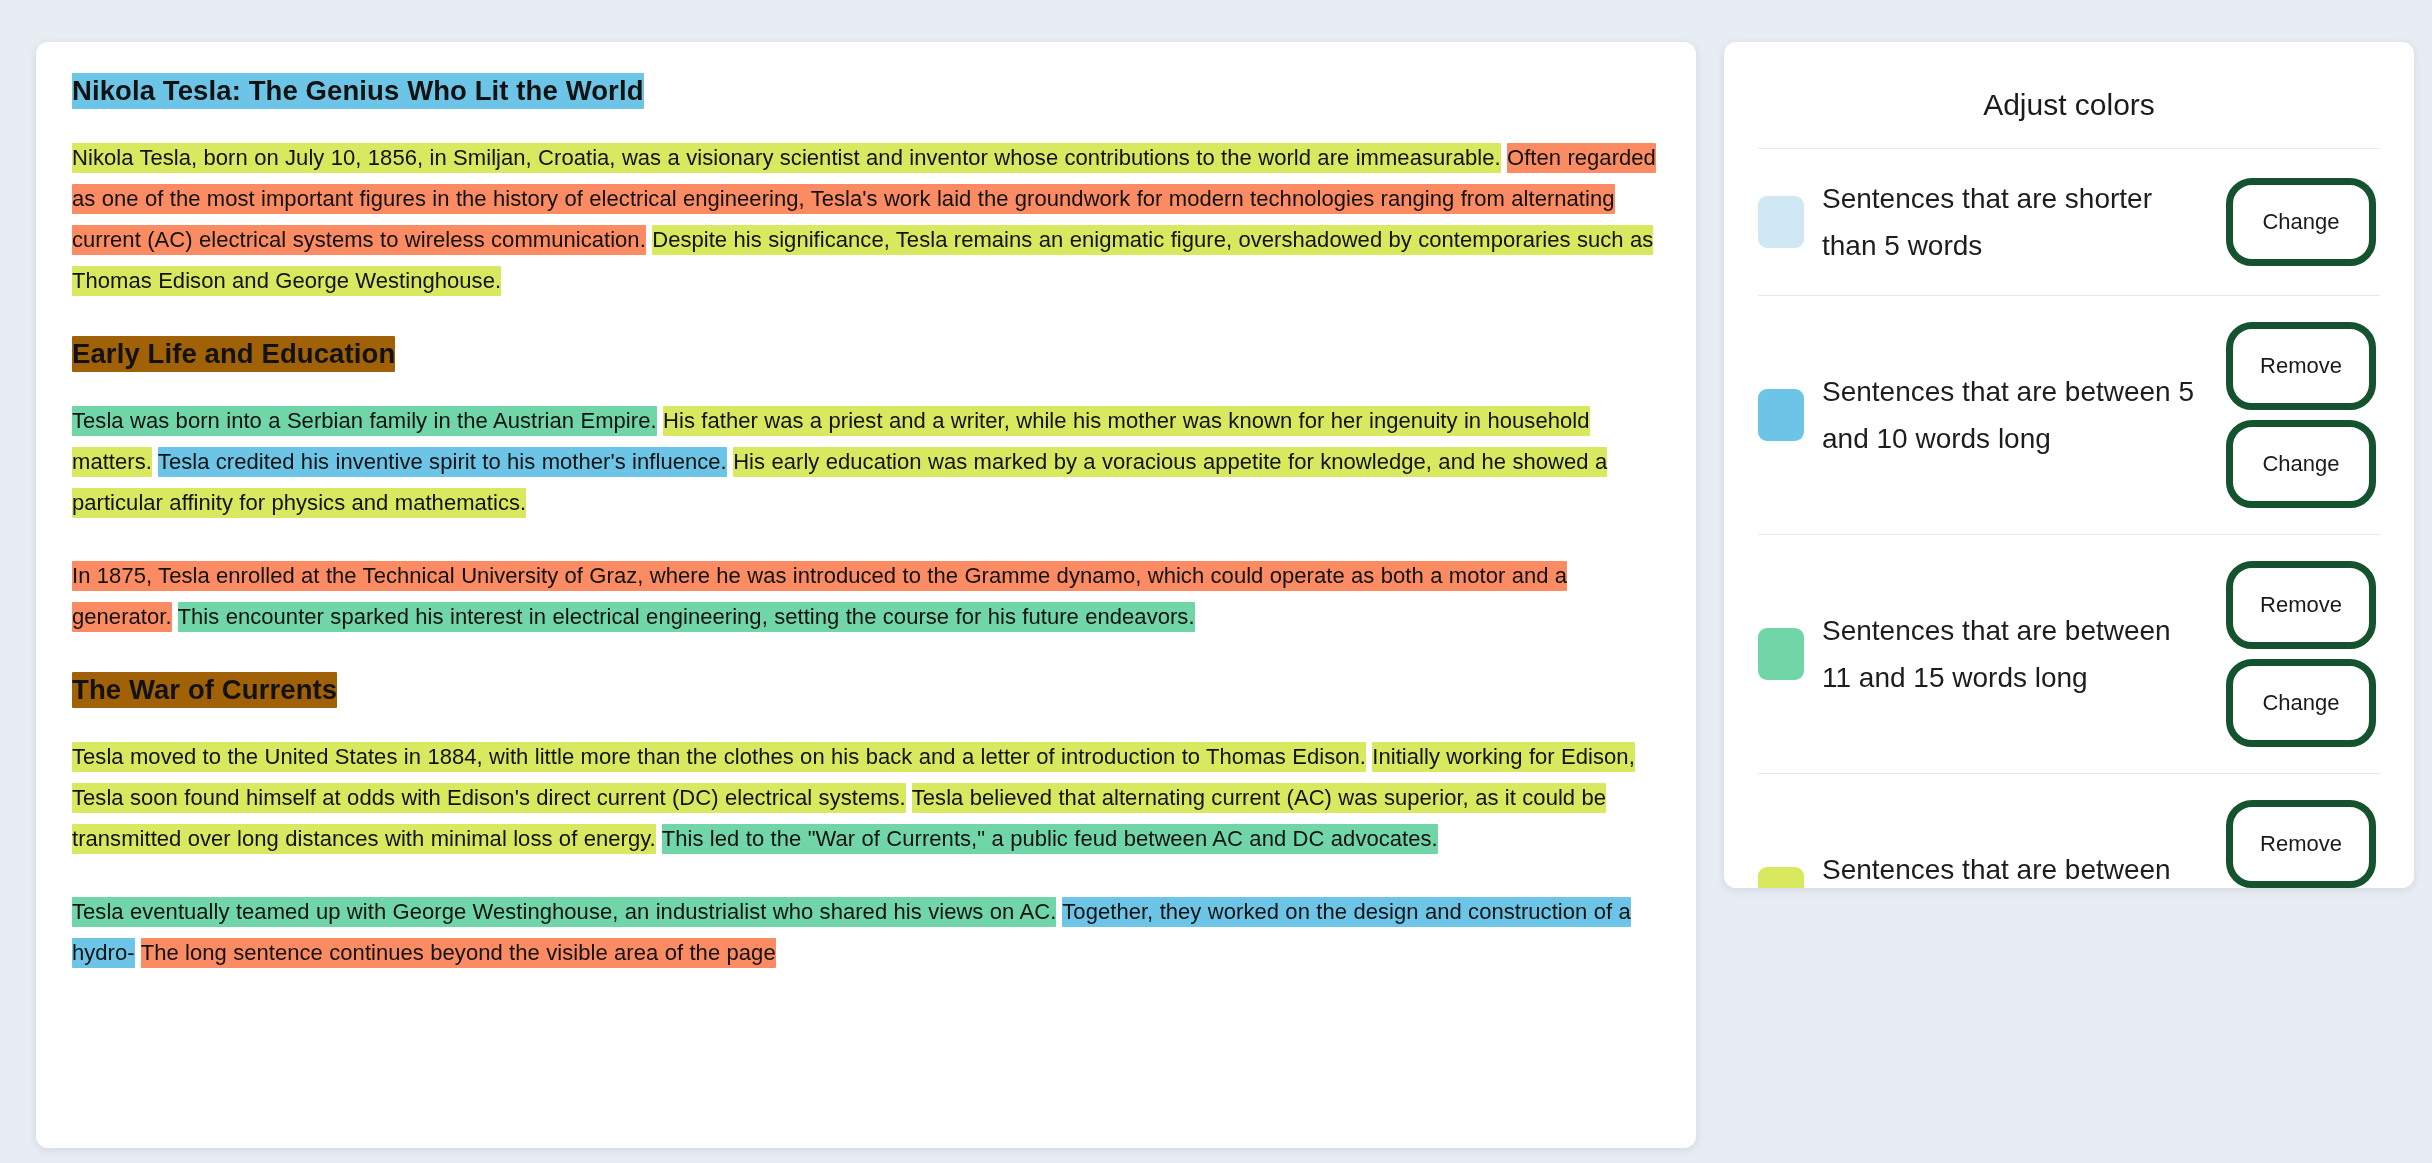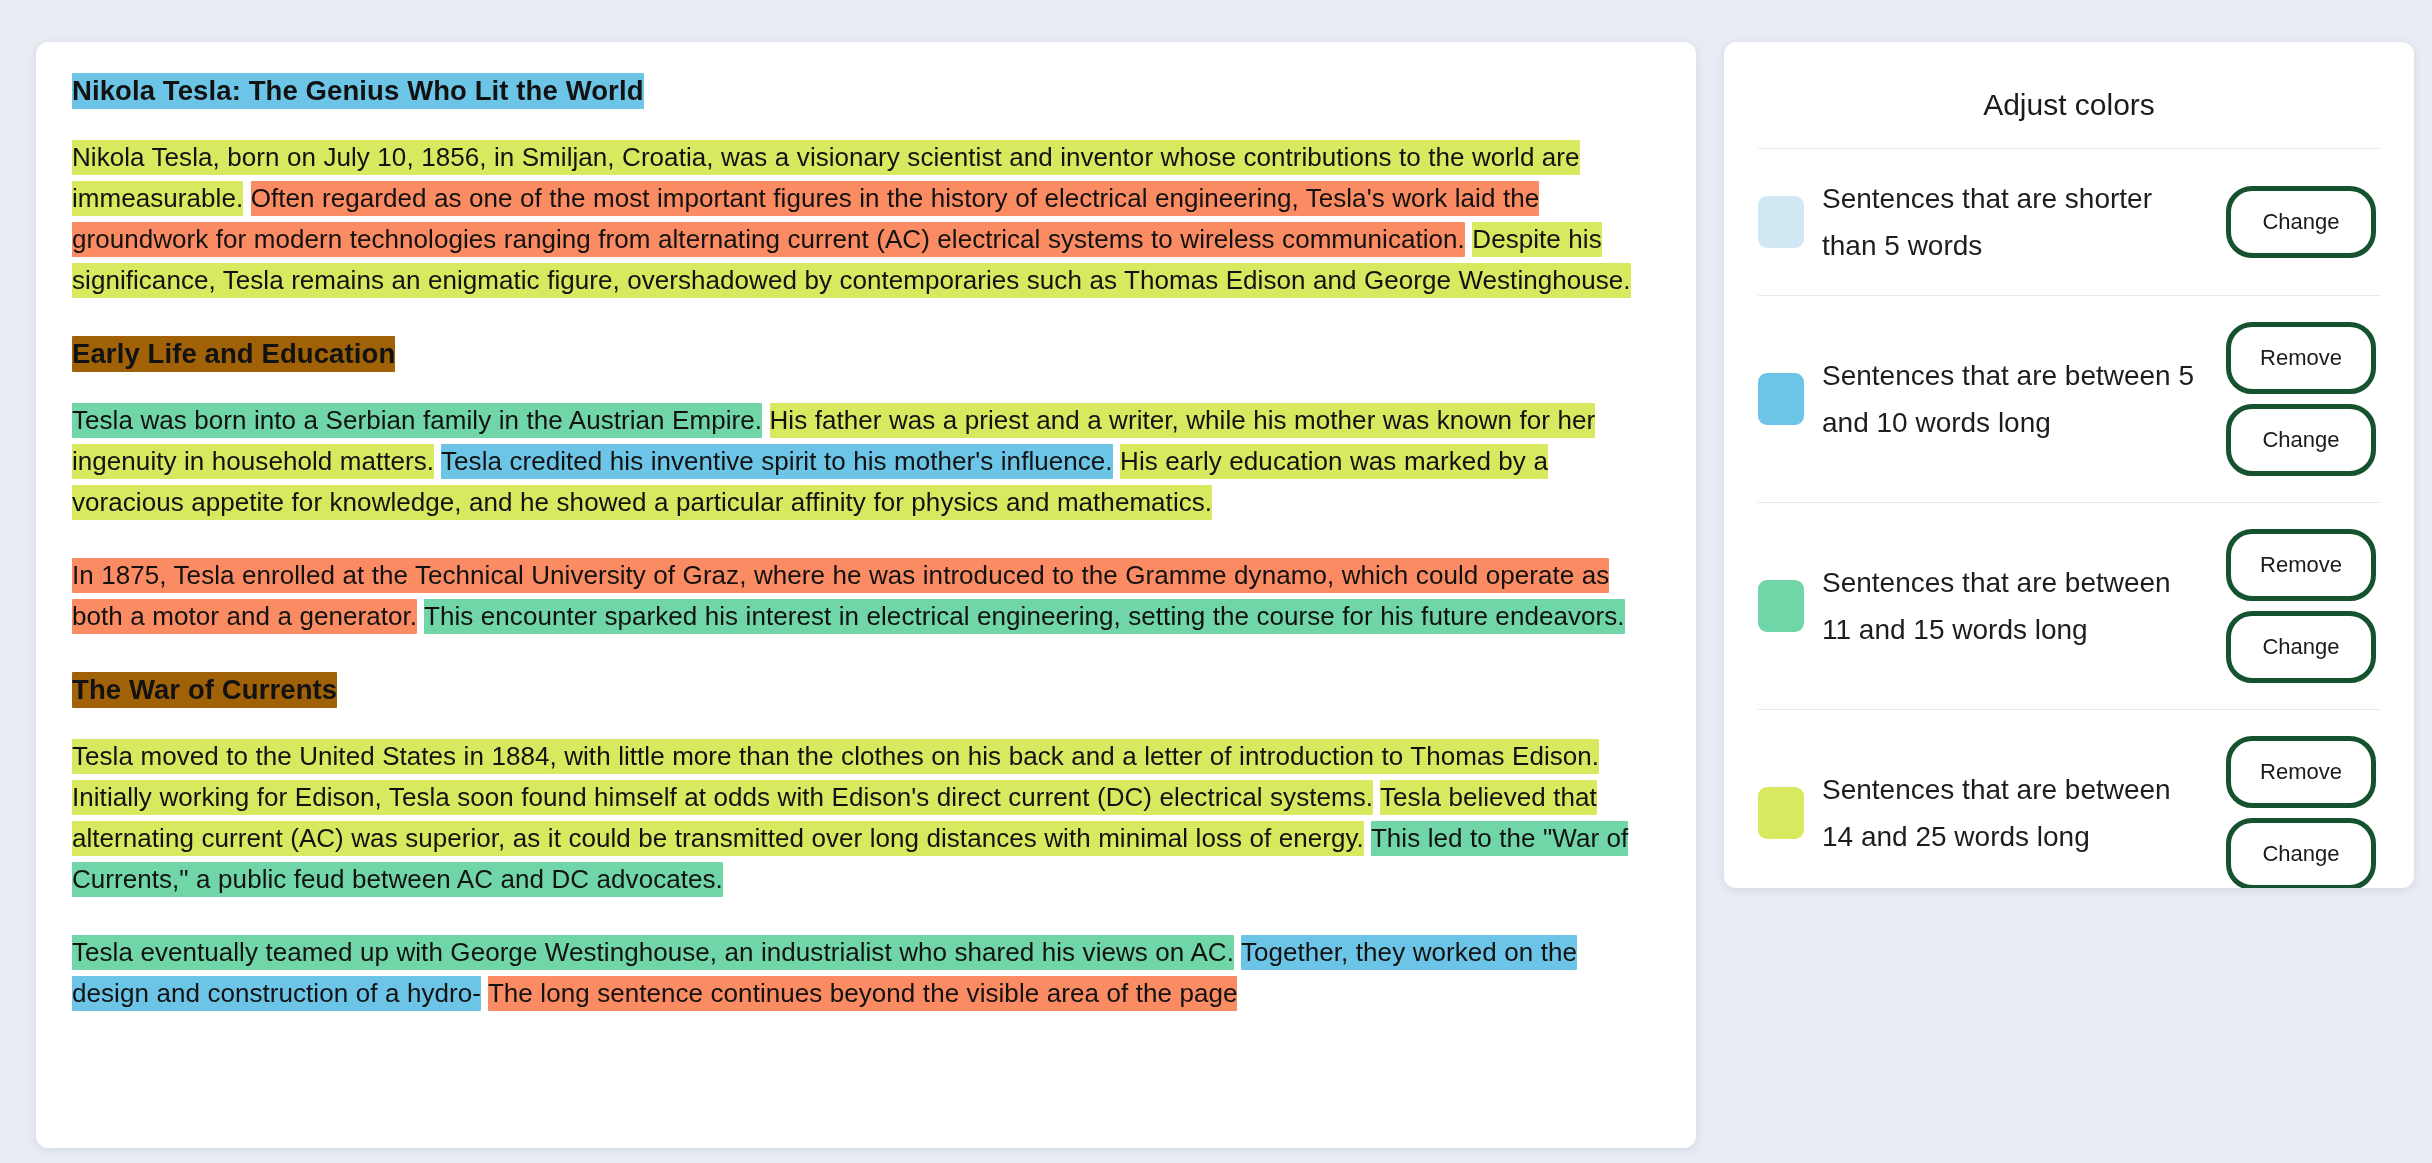--- a/index.html
+++ b/index.html
@@ -34,21 +34,21 @@
   .doc-inner { padding-top: 2px; }
 
   .heading {
     font-size: 27.5px;
     line-height: 41px;
     color: #1b1b1b;
     margin: 0 0 26px 0;
     letter-spacing: 0.1px;
   }
   .para {
-    font-size: 26px;
+    font-size: 22px;
     line-height: 41px;
     color: #141414;
     margin: 0 0 32px 0;
     letter-spacing: 0.05px;
     word-spacing: 0.2px;
   }
 
   mark {
     color: #121212;
     background: transparent;
@@ -110,26 +110,26 @@
   }
   .btn-col {
     flex: 0 0 auto;
     display: flex;
     flex-direction: column;
     gap: 10px;
     align-items: stretch;
   }
   .pill-btn {
     min-width: 150px;
-    padding: 18px 22px;
+    padding: 24px 22px;
     font-size: 22px;
     font-family: "Liberation Sans", sans-serif;
     color: #1a1a1a;
     background: #ffffff;
-    border: 5px solid #14532d;
+    border: 7px solid #14532d;
     border-radius: 26px;
     cursor: pointer;
     text-align: center;
     line-height: 26px;
   }
 
   .add-wrap {
     display: flex;
     justify-content: center;
     padding-top: 38px;

